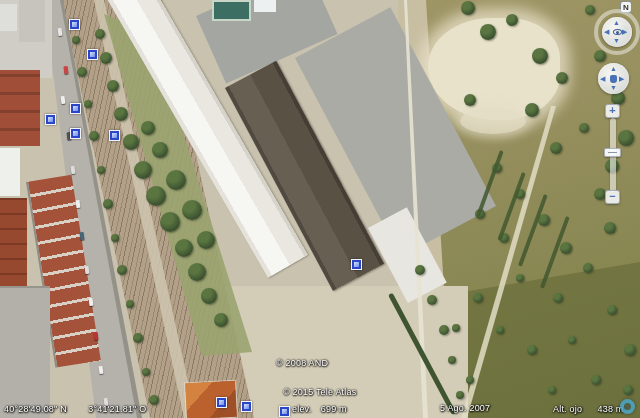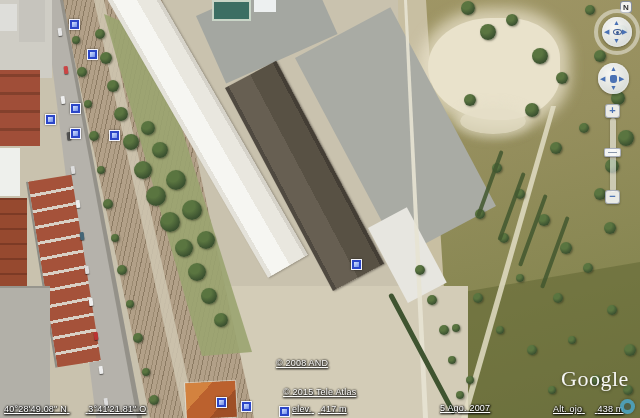--- a/index.html
+++ b/index.html
@@ -77,21 +77,21 @@
         box-shadow:0 1px 1px rgba(0,0,0,.5);}
 
   
   .pm{position:absolute;width:9px;height:9px;z-index:40;background:#2b46c8;
       border:1px solid rgba(255,255,255,.95);box-shadow:0 0 2px rgba(0,0,0,.55);}
   .pm::after{content:"";position:absolute;left:2px;top:2px;width:5px;height:5px;
       background:linear-gradient(135deg,#d4e2ff,#6e8ce8);}
 
   
   .ovtxt{position:absolute;color:#fff;font-size:9px;z-index:60;white-space:nowrap;
-         text-shadow:0 1px 2px #000,0 0 2px #000,1px 0 2px #000;letter-spacing:.2px;text-decoration:underline;}
+         text-shadow:0 1px 2px #000,0 0 2px #000,1px 0 2px #000;letter-spacing:.2px;}
   .dimtxt{opacity:.92;}
   #google-logo{left:561px;top:366px;font-family:"Liberation Serif",serif;font-size:22px;
          color:rgba(255,255,255,.95);z-index:60;text-shadow:0 1px 3px rgba(0,0,0,.45);letter-spacing:.5px;}
   #streaming{left:620px;top:399px;width:15px;height:15px;border-radius:50%;z-index:60;
          border:4px solid rgba(79,168,200,.85);background:rgba(15,55,85,.3);
          box-shadow:0 0 3px rgba(0,0,0,.4);box-sizing:border-box;}
 
   
   .navc{z-index:70;}
   #north-btn{left:620px;top:1px;width:12px;height:12px;border-radius:3px;
@@ -263,30 +263,29 @@
   <div class="ovtxt dimtxt" style="left:283px;top:387px">© 2015 Tele Atlas</div>
 
   <div class="ovtxt" style="left:4px;top:404px">
     <span>40°28'49.08" N</span>
     <span style="display:inline-block;width:16px"></span>
     <span>3°41'21.81" O</span>
   </div>
   <div class="ovtxt" style="left:292px;top:404px">
     <span>elev.</span>
     <span style="display:inline-block;width:4px"></span>
-    <span>417 m</span>
+    <span>699 m</span>
   </div>
   <div class="ovtxt" style="left:440px;top:403px">5 Ago. 2007</div>
   <div class="ovtxt" style="left:553px;top:404px">
     <span>Alt. ojo</span>
     <span style="display:inline-block;width:10px"></span>
     <span>438 m</span>
   </div>
 
-  <div class="v" id="google-logo">Google</div>
   <div class="v" id="streaming"></div>
 
   <div class="v navc" id="north-btn">N</div>
   <div class="v navc" id="look-ring"></div>
   <div class="v navc disc" id="look-disc">
     <span class="navarrow" style="left:11px;top:2px">▲</span>
     <span class="navarrow" style="left:11px;top:20px">▼</span>
     <span class="navarrow" style="left:2px;top:11px">◀</span>
     <span class="navarrow" style="left:20px;top:11px">▶</span>
   </div>

